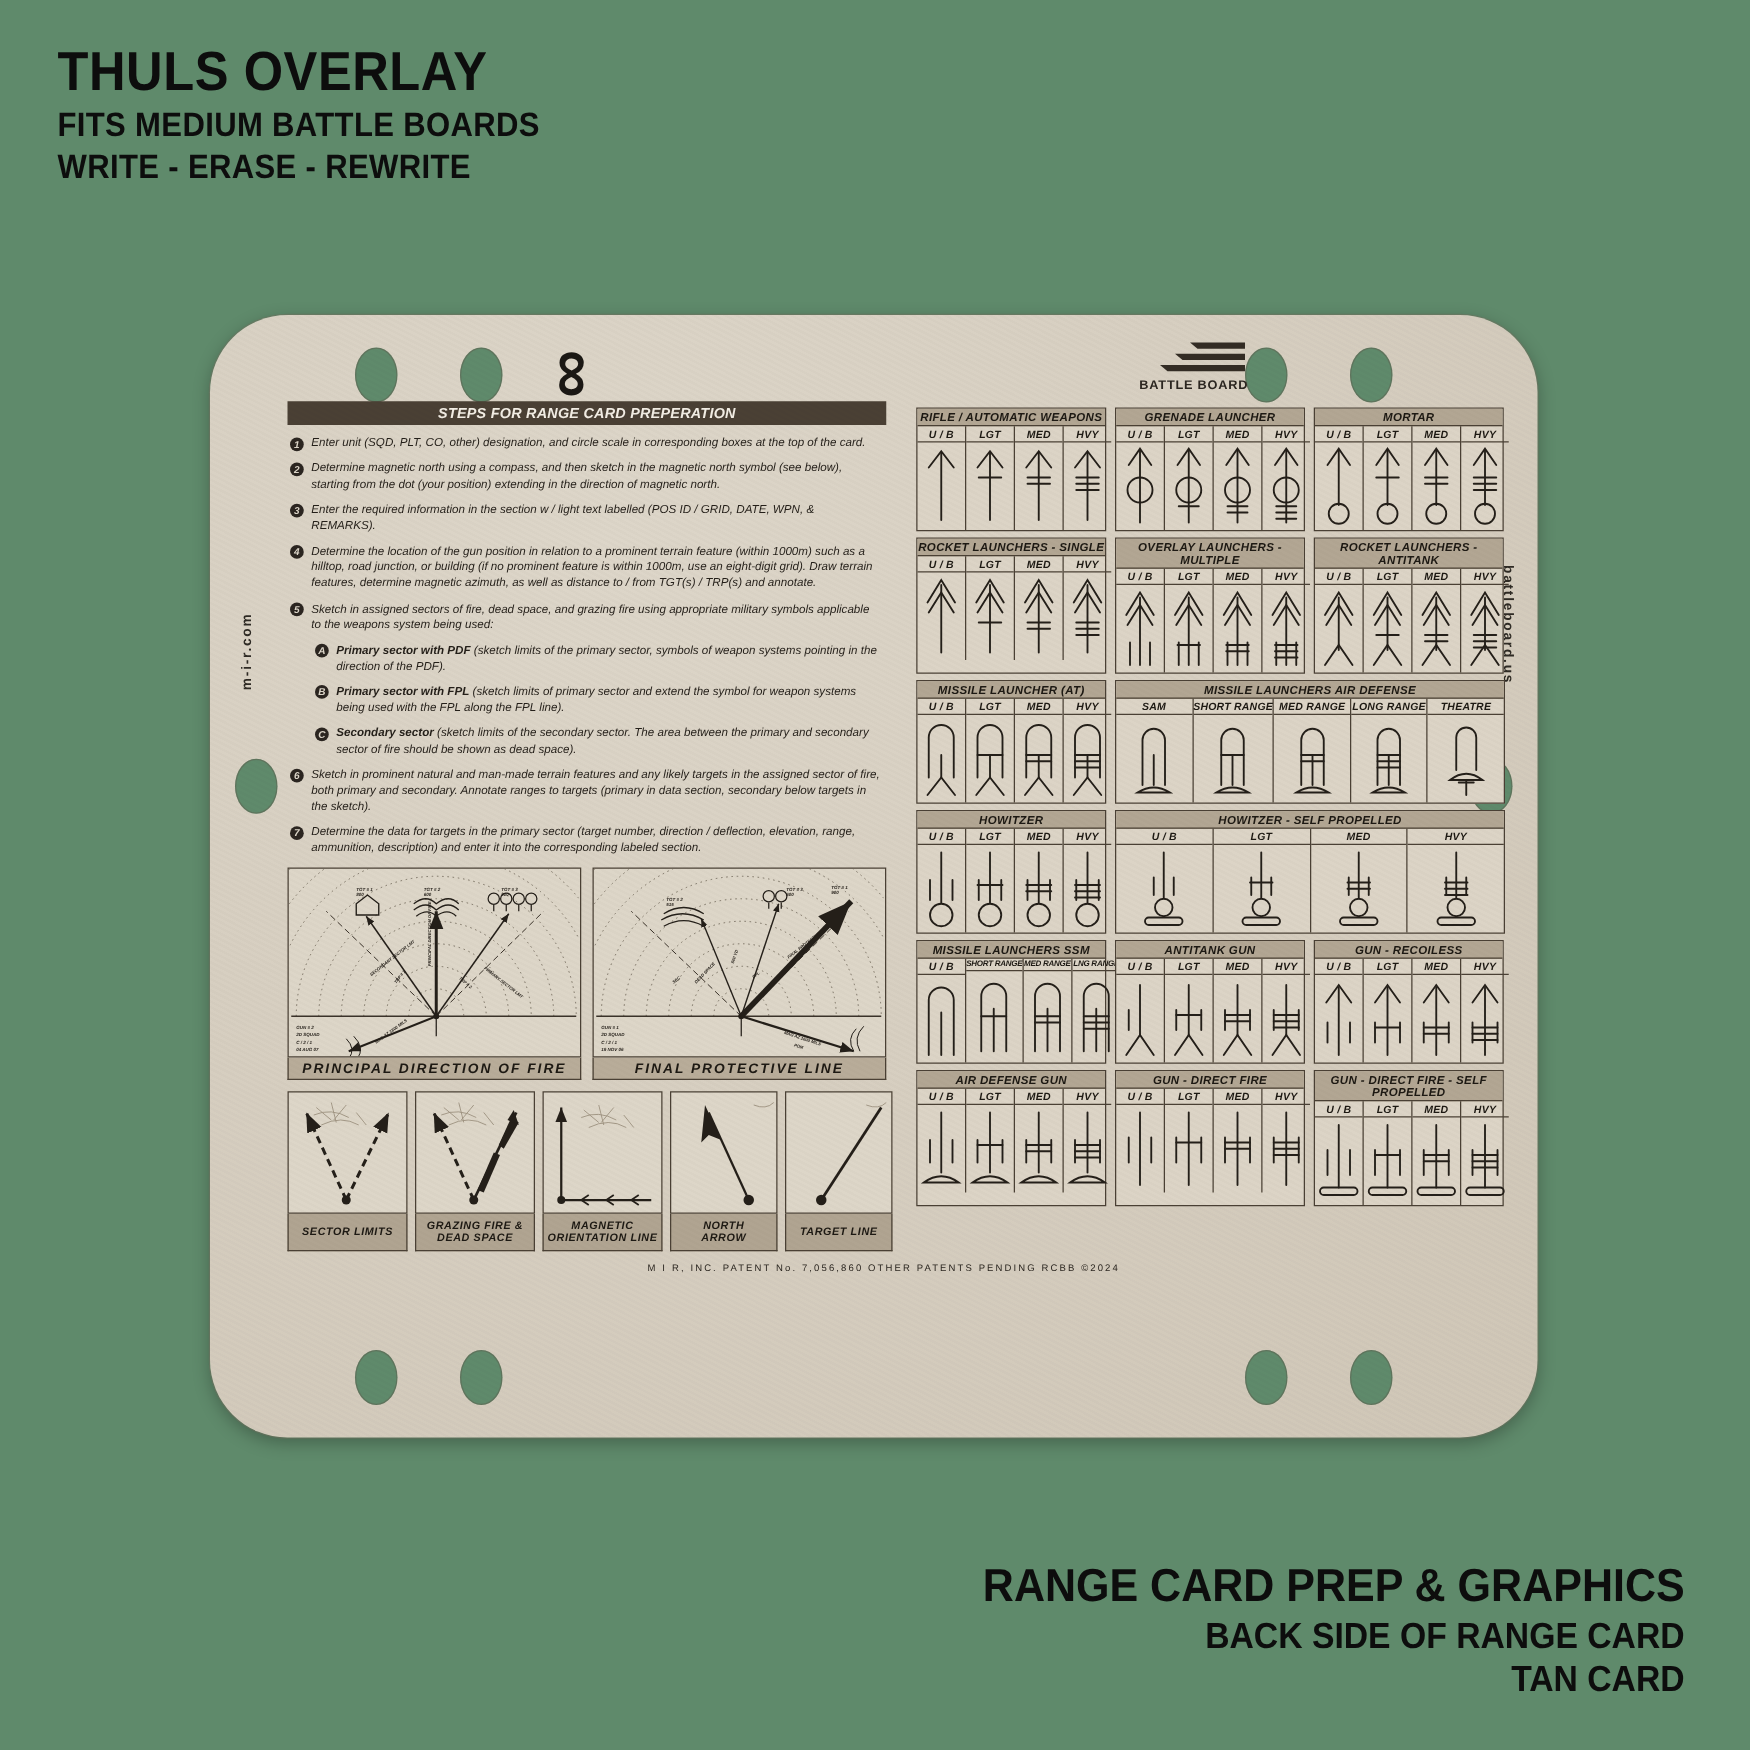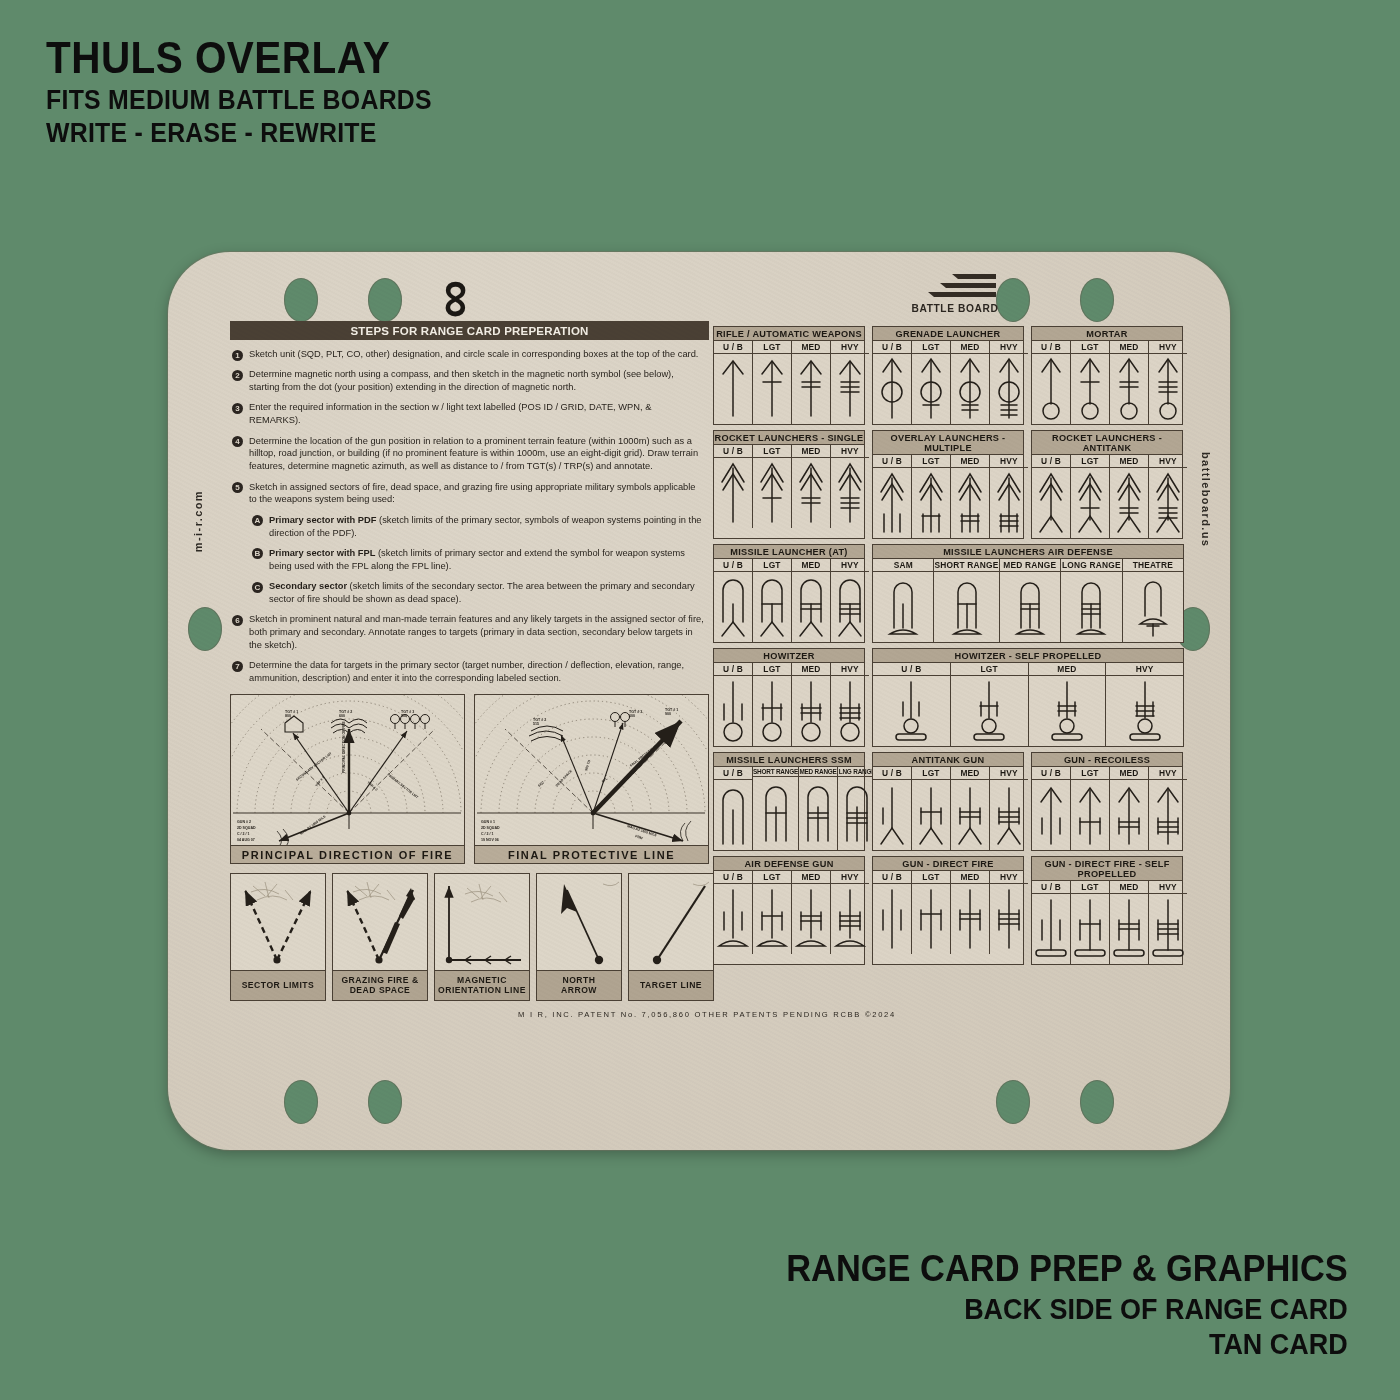--- a/index.html
+++ b/index.html
@@ -70,21 +70,21 @@
 
   
   #inner { position: absolute; left: 62px; top: 62px; right: 46px; bottom: 44px; }
 
   .titlebar {
     background: #443a2e; color: #efeae0; text-align: center;
     font-size: 14px; font-weight: 700; letter-spacing: 7px;
     padding: 7px 0 6px; height: 28px;
   }
 
-  .cols { display: flex; gap: 4px; margin-top: 7px; }
+  .cols { display: flex; gap: 24px; margin-top: 7px; font-style: italic; }
   .col-left  { width: 479px; }
   .col-right { flex: 1; }
 
   .secbar {
     background: #4a4034; color: #f2ede4; text-align: center;
     font-size: 11.5px; font-weight: 700; letter-spacing: .2px;
     padding: 4px 0 3px; height: 19px; line-height: 12px;
   }
   .secbar .sub { font-size: 7.5px; font-weight: 700; letter-spacing: 0; }
 
@@ -185,21 +185,21 @@
 
   <div id="inner">
 
     <div class="cols">
 
       <div class="col-left">
         <div class="secbar">STEPS FOR RANGE CARD PREPERATION</div>
         <div class="steps" id="steps-host">
             <div class="step">
               <div class="num">1</div>
-              <div class="txt">Sketch unit (SQD, PLT, CO, other) designation, and circle scale in corresponding boxes at the top of the card.</div>
+              <div class="txt">Enter unit (SQD, PLT, CO, other) designation, and circle scale in corresponding boxes at the top of the card.</div>
             </div>
             <div class="step">
               <div class="num">2</div>
               <div class="txt">Determine magnetic north using a compass, and then sketch in the magnetic north symbol (see below), starting from the dot (your position) extending in the direction of magnetic north.</div>
             </div>
             <div class="step">
               <div class="num">3</div>
               <div class="txt">Enter the required information in the section w / light text labelled (POS ID / GRID, DATE, WPN, &amp; REMARKS).</div>
             </div>
             <div class="step">

